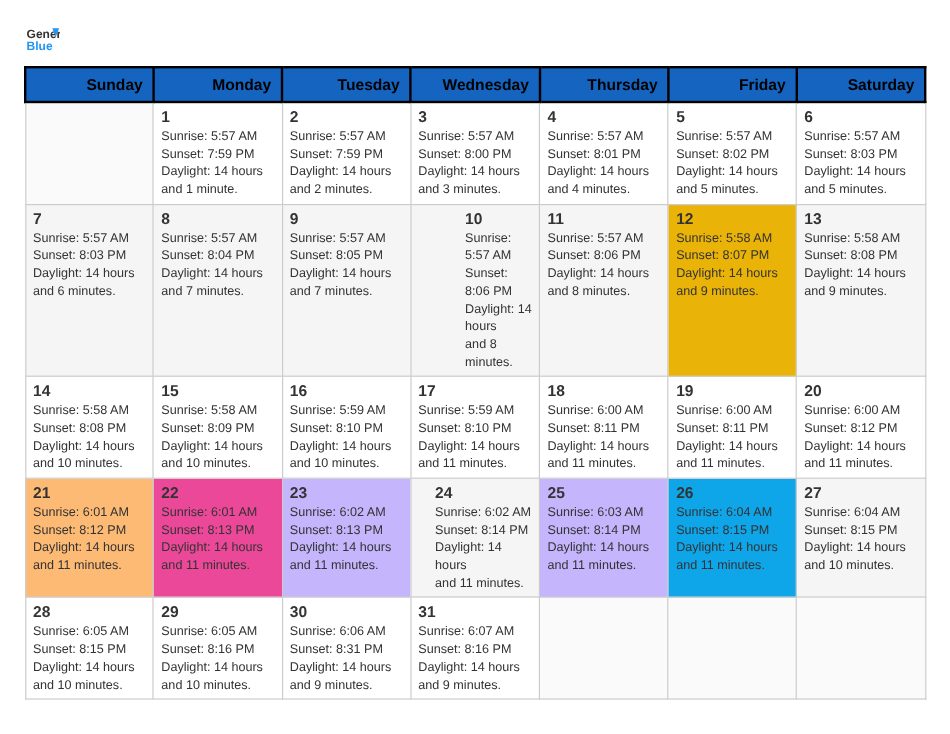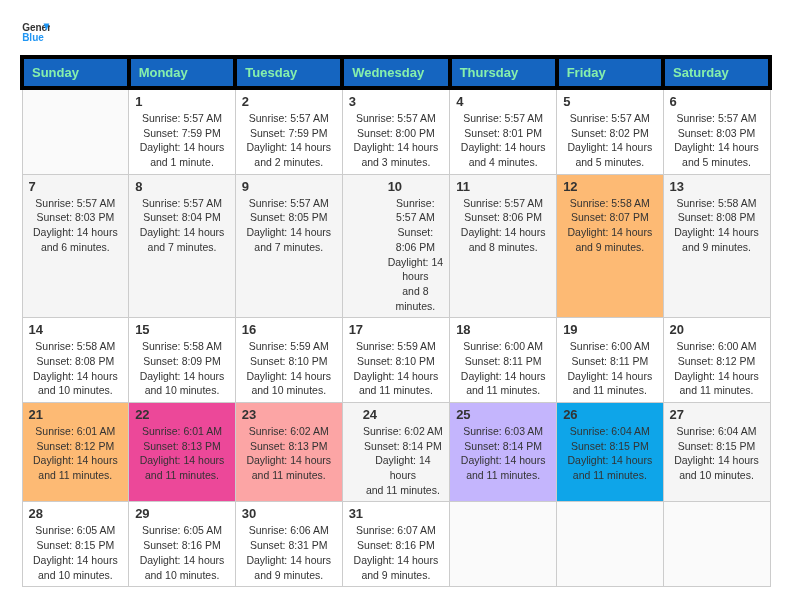--- a/index.html
+++ b/index.html
@@ -37,25 +37,25 @@
       font-size: 16px;
       color: #555;
     }
     .calendar {
       width: 100%;
       border-collapse: collapse;
       border: 1px solid #ccc;
     }
     .calendar th {
       background-color: #1565C0;
-      color: #86efac;
-      text-align: left;
+      color: #000000;
+      text-align: right;
       padding: 6px 8px;
       font-size: 13px;
-      border: 4px solid #000000;
+      border: 2px solid #000000;
     }
     .calendar td {
       vertical-align: top;
       padding: 4px 6px;
       border: 1px solid #ccc;
       width: 108px;
       min-height: 90px;
       font-size: 11px;
       color: #333;
       background: #fff;
@@ -66,21 +66,20 @@
     .day-number {
       font-size: 13px;
       font-weight: bold;
       margin-bottom: 2px;
       display: block;
     }
     .day-info {
       font-size: 10.5px;
       line-height: 1.4;
       color: #333;
-      text-align: center;
     }
     tr:nth-child(even) td {
       background-color: #f5f5f5;
     }
     tr:nth-child(even) td.empty {
       background-color: #f0f0f0;
     }
   </style>
 </head>
 <body>
@@ -186,21 +185,21 @@
 Daylight: 14 hours
 and 8 minutes.</div>
         </td>
         <td style="background-color: rgb(245, 245, 245);">
           <span class="day-number">11</span>
           <div class="day-info" style="white-space: pre-line;">Sunrise: 5:57 AM
 Sunset: 8:06 PM
 Daylight: 14 hours
 and 8 minutes.</div>
         </td>
-        <td style="background-color: #fdba74; margin-left: 14px;">
+        <td style="background-color: #eab308; margin-left: 14px;">
           <span class="day-number">12</span>
           <div class="day-info" style="white-space: pre-line;">Sunrise: 5:58 AM
 Sunset: 8:07 PM
 Daylight: 14 hours
 and 9 minutes.</div>
         </td>
         <td style="background-color: rgb(245, 245, 245); margin-top: 24px;">
           <span class="day-number">13</span>
           <div class="day-info" style="white-space: pre-line;">Sunrise: 5:58 AM
 Sunset: 8:08 PM
@@ -267,21 +266,21 @@
 Daylight: 14 hours
 and 11 minutes.</div>
         </td>
         <td style="background-color: #ec4899; margin-top: 40px;">
           <span class="day-number">22</span>
           <div class="day-info" style="white-space: pre-line;">Sunrise: 6:01 AM
 Sunset: 8:13 PM
 Daylight: 14 hours
 and 11 minutes.</div>
         </td>
-        <td style="background-color: #fca5a5;">
+        <td style="background-color: #c4b5fd;">
           <span class="day-number">23</span>
           <div class="day-info" style="white-space: pre-line;">Sunrise: 6:02 AM
 Sunset: 8:13 PM
 Daylight: 14 hours
 and 11 minutes.</div>
         </td>
         <td style="background-color: rgb(245, 245, 245); padding-left: 20px;">
           <span class="day-number">24</span>
           <div class="day-info" style="white-space: pre-line;">Sunrise: 6:02 AM
 Sunset: 8:14 PM

